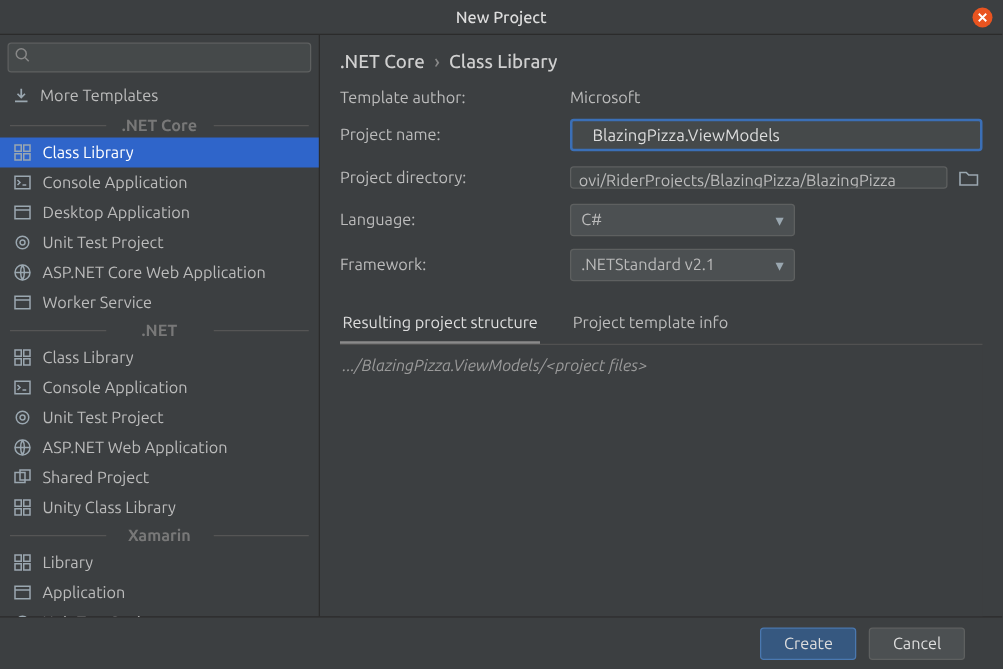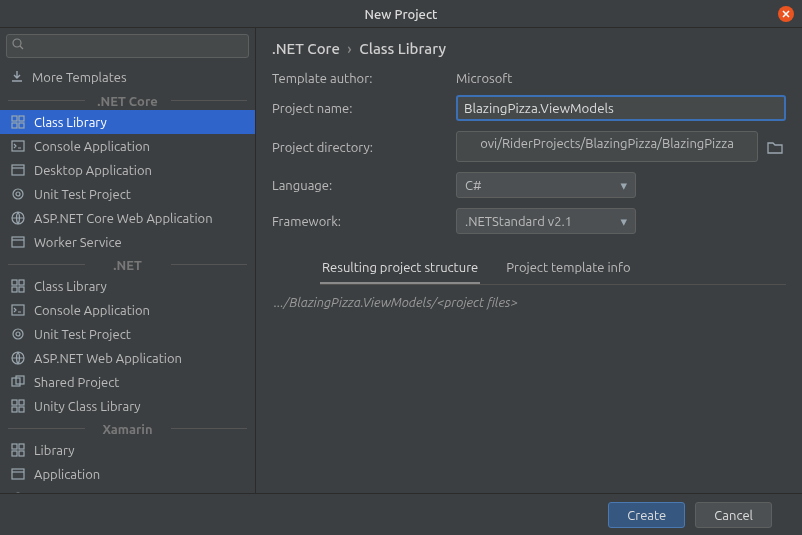--- a/index.html
+++ b/index.html
@@ -20,27 +20,27 @@
 .tree-item { display:flex; align-items:center; gap:8px; padding:4px 10px; cursor:pointer; white-space:nowrap; }
 .tree-item.selected { background:#2f65ca; color:#fff; }
 .tree-item .icon { width:16px; height:16px; flex:0 0 16px; display:inline-flex; align-items:center; justify-content:center; color:#9aa7b0; }
 .main { flex:1; padding:12px 16px 0 16px; display:flex; flex-direction:column; }
 .breadcrumb { color:#d0d0d0; font-size:15px; font-weight:500; margin-bottom:14px; }
 .breadcrumb .chev { color:#888; margin:0 4px; }
 .form-row { display:flex; align-items:center; margin-bottom:10px;gap:44px; }
 .form-label { width:140px; color:#bbb; }
 .form-value { flex:1; }
 .static-val { color:#bbb; }
-.text-input { width:100%; background:#45494a; border:2px solid #3b6fb6; border-radius:3px; padding:4px 6px; color:#ddd; height:26px; }
+.text-input { width:100%; background:#45494a; border:2px solid #3b6fb6; border-radius:3px; padding:4px 16px; color:#ddd; height:26px; }
 .combo { display:flex; align-items:center; justify-content:space-between; background:#4c5052; border:1px solid #5e6060; border-radius:3px; padding:4px 8px; height:26px; color:#bbb; }
 .combo .chev-icon { color:#9aa7b0; }
 .path-row { display:flex; align-items:center; gap:6px; }
-.path-input { flex:1; background:#45494a; border:1px solid #5e6060; border-radius:3px; padding:4px 6px; color:#bbb; height:31px; overflow:hidden; white-space:nowrap; text-overflow:clip; direction:rtl; text-align:center; }
+.path-input { flex:1; background:#45494a; border:1px solid #5e6060; border-radius:3px; padding:4px 6px; color:#bbb; height:18px; overflow:hidden; white-space:nowrap; text-overflow:clip; direction:rtl; text-align:left; }
 .folder-btn { width:22px; height:22px; color:#9aa7b0; cursor:pointer; display:flex; align-items:center; justify-content:center; }
-.tabs { display:flex; gap:24px; border-bottom:1px solid #515151; margin-top:8px;margin-left:48px; }
+.tabs { display:flex; gap:24px; border-bottom:1px solid #515151; margin-top:8px; }
 .tab { padding:8px 2px; color:#bbb; cursor:pointer; }
 .tab.active { border-bottom:2px solid #8a8a8a; color:#ddd; }
 .result-pane { flex:1; background:#3c3f41; padding:10px 2px; color:#9a9a9a; font-style:italic; font-size:13px; }
 .footer { height:42px; border-top:1px solid #2b2b2b; display:flex; align-items:center; justify-content:flex-end; gap:10px; padding:0 30px; }
 .btn { padding:5px 18px; border-radius:3px; border:1px solid #5e6060; background:#4c5052; color:#ddd; cursor:pointer; font-size:13px; }
 .btn.primary { background:#365880; border:1px solid #4a78b0; }
 svg { display:block; }
 </style>
 </head>
 <body>

